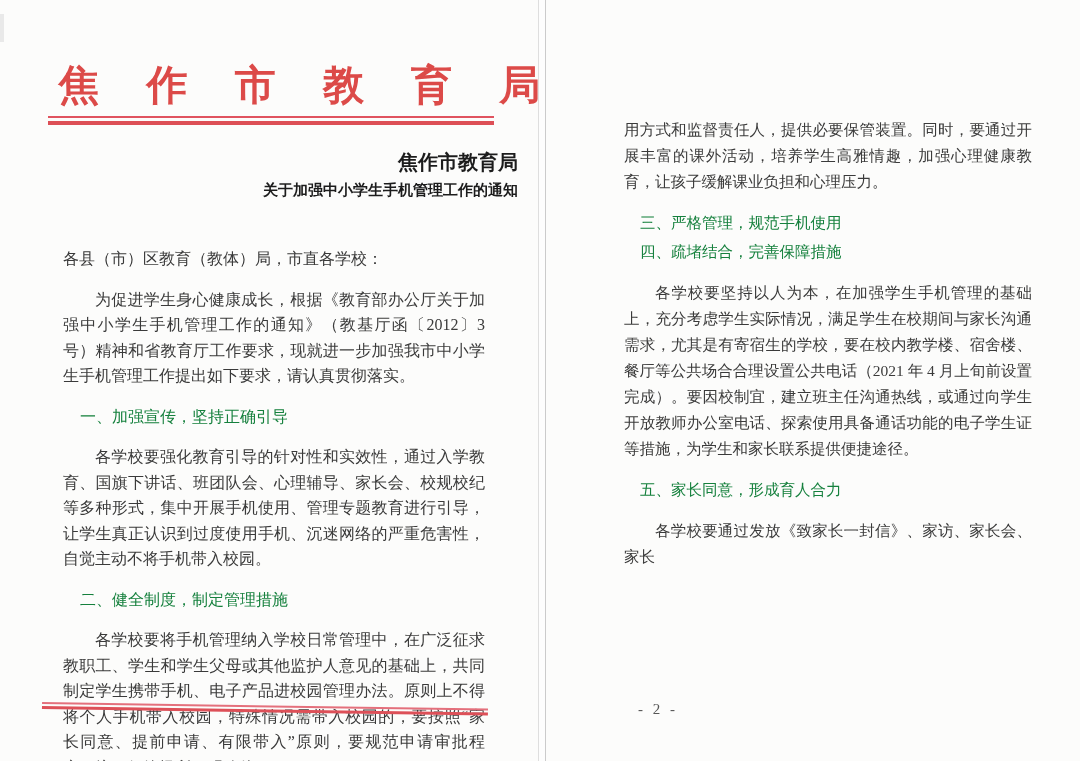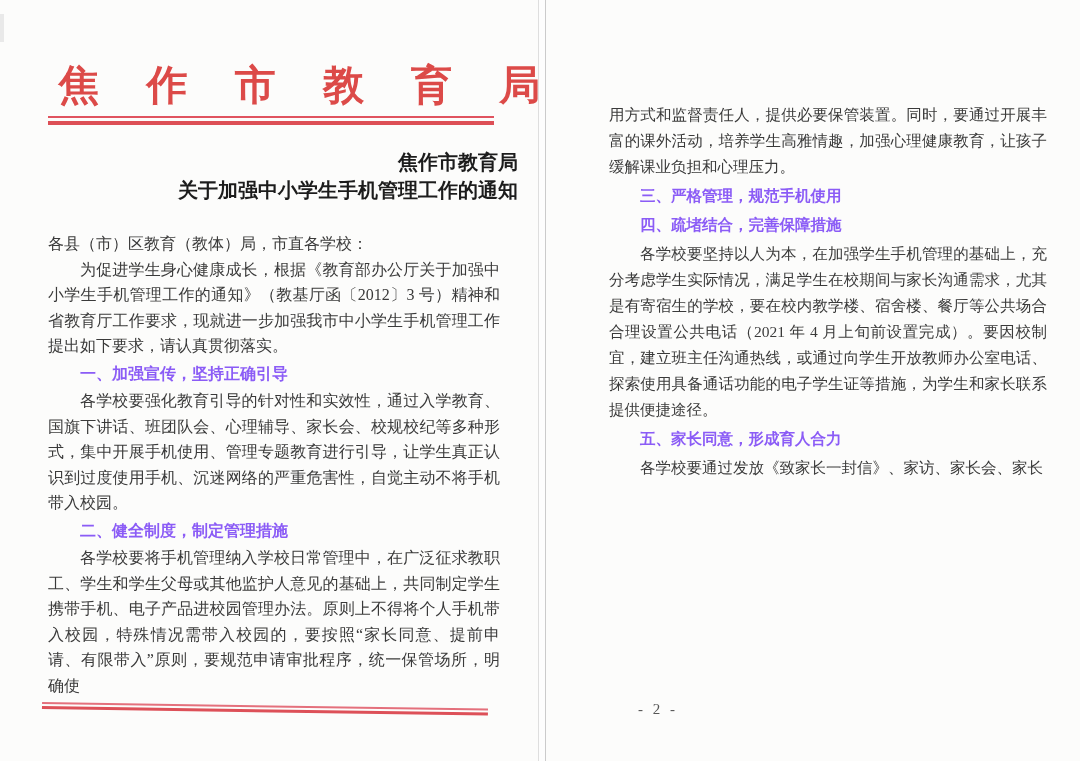--- a/index.html
+++ b/index.html
@@ -23,32 +23,32 @@
     font-size: 41px; font-weight: bold; color: #dc4a48;
     letter-spacing: 0.45em; text-indent: 0.45em;
   }
   .head-rule { position: absolute; top: 116px; left: 8px; width: 446px; }
   .head-rule .thin  { height: 2px; background: #e0535f; margin-bottom: 3px; }
   .head-rule .thick { height: 4px; background: #dd4f56; }
 
   .doc-title { position: absolute; top: 149px; left: 0; width: 100%;
                text-align: right; font-weight: bold; color: #1c1c1c; }
   .doc-title .l1 { font-size: 20px; line-height: 27px; }
-  .doc-title .l2 { font-size: 20px; line-height: 28px; }
+  .doc-title .l2 { font-size: 15px; line-height: 28px; }
 
   .body-text {
     color: #3a3a3a; text-align: justify;
   }
   .body-1 { position: absolute; top: 231px; left: 8px; width: 452px;
             font-size: 16px;   line-height: 25.5px; }
   .body-2 { position: absolute; top: 102px; left: 43px; width: 438px;
             font-size: 15.5px; line-height: 26px; }
-  .body-text p { margin: 0; text-indent: 2em; }
+  .body-text p { margin: 15px; text-indent: 2em; }
   .body-text p.flush { text-indent: 0; }
-  .body-text .heading { font-weight: bold; color: #8b5cf6; text-indent: 2em; }
+  .body-text .heading { font-weight: normal; color: #15803d; text-indent: 2em; }
   .body-1 .heading { margin: 2px 0; }
   .body-2 .heading { margin: 3px 0; }
 
   .foot-rule { position: absolute; top: 702px; left: 2px; width: 446px;
                transform: rotate(0.85deg); transform-origin: 0 50%; }
   .foot-rule .thin  { height: 2px; background: #e4707c; margin-bottom: 2px; }
   .foot-rule .thick { height: 3px; background: #dd5058; }
 
   
   .divider { position: absolute; left: 538px; top: 0; width: 6px; height: 761px;

